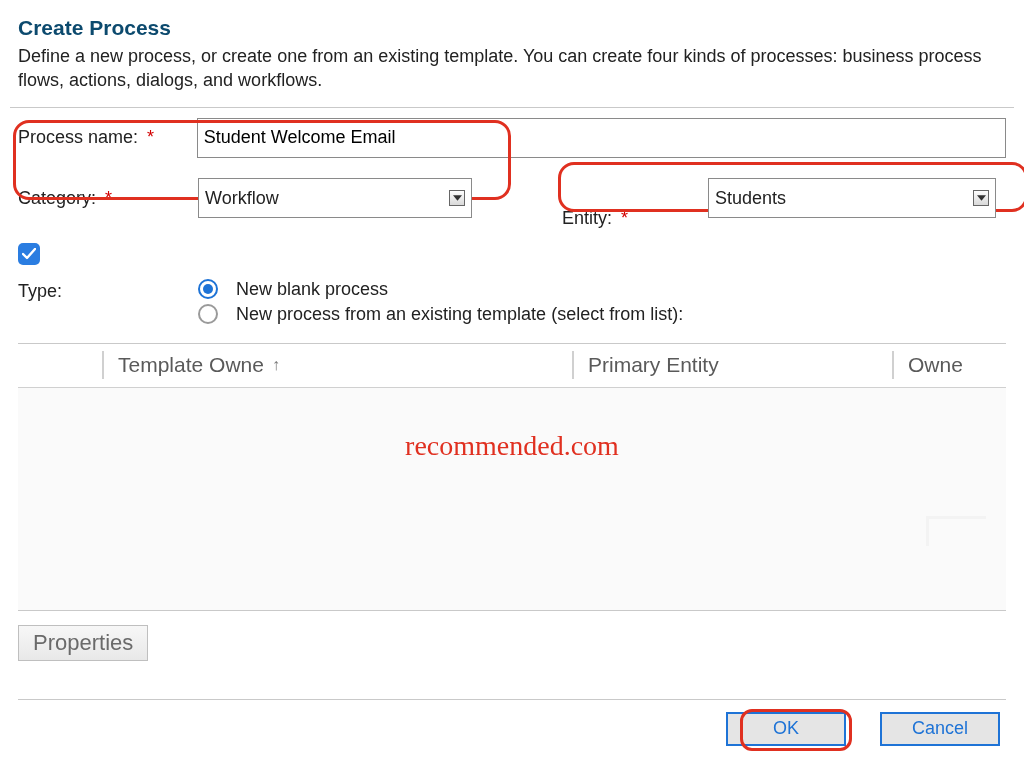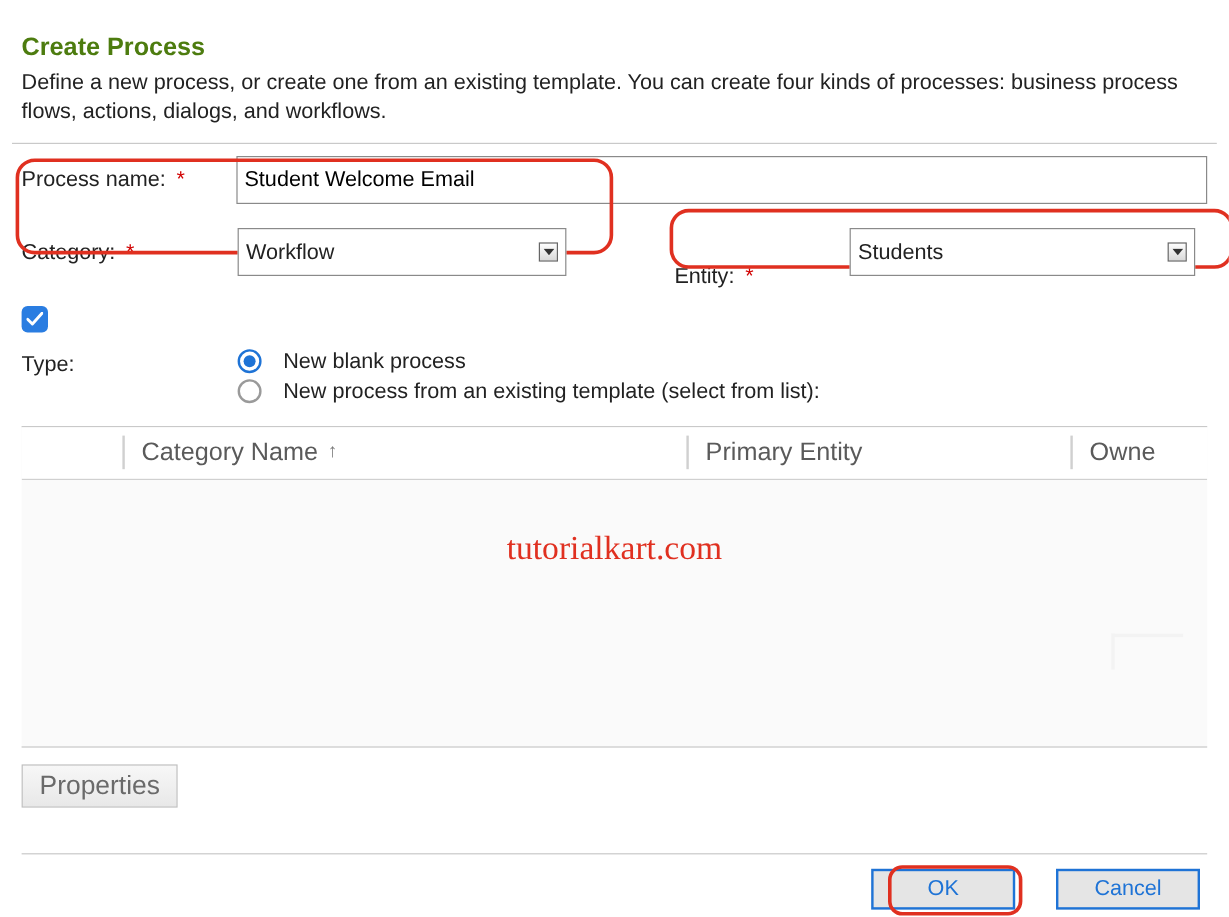--- a/index.html
+++ b/index.html
@@ -11,24 +11,24 @@
     color: #222;
     background: #fff;
     width: 1024px;
     height: 764px;
     overflow: hidden;
   }
   .page {
     padding: 8px 18px 0 18px;
   }
   .title {
-    color: #4d7c0f;
+    color: #0c4a6e;
     font-weight: 700;
     font-size: 21px;
-    margin: 20px 0 4px 0;
+    margin: 8px 0 4px 0;
   }
   .desc {
     font-size: 18px;
     line-height: 1.35;
     margin-bottom: 14px;
     max-width: 980px;
   }
   hr.sep {
     border: none;
     border-top: 1px solid #c9c9c9;
@@ -289,33 +289,33 @@
           <span>New process from an existing template (select from list):</span>
         </div>
       </div>
     </div>
   </div>
 
   <div class="grid-wrap">
     <div class="grid-head">
       <div class="col-sep"></div>
       <div class="col-tn">
-        <span>Category Name</span>
+        <span>Template Owne</span>
         <span class="sort-arr">↑</span>
       </div>
       <div class="col-sep"></div>
       <div class="col-pe">
         <span>Primary Entity</span>
       </div>
       <div class="col-sep"></div>
       <div class="col-ow">
         <span>Owne</span>
       </div>
     </div>
-    <div class="watermark">tutorialkart.com</div>
+    <div class="watermark">recommended.com</div>
     <div class="ghost-icon"></div>
   </div>
 
   <div class="props-wrap">
     <button class="btn-props">Properties</button>
   </div>
 
   <div class="footer">
     <div class="footer-inner">
       <div class="btn-dlg">OK</div>

